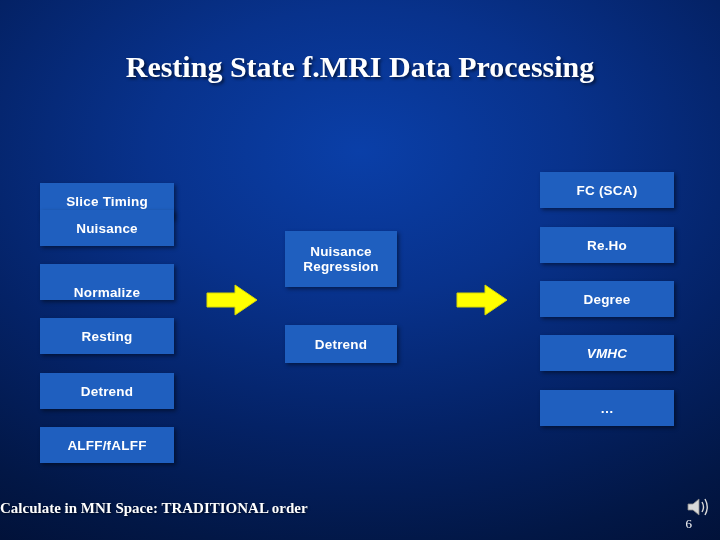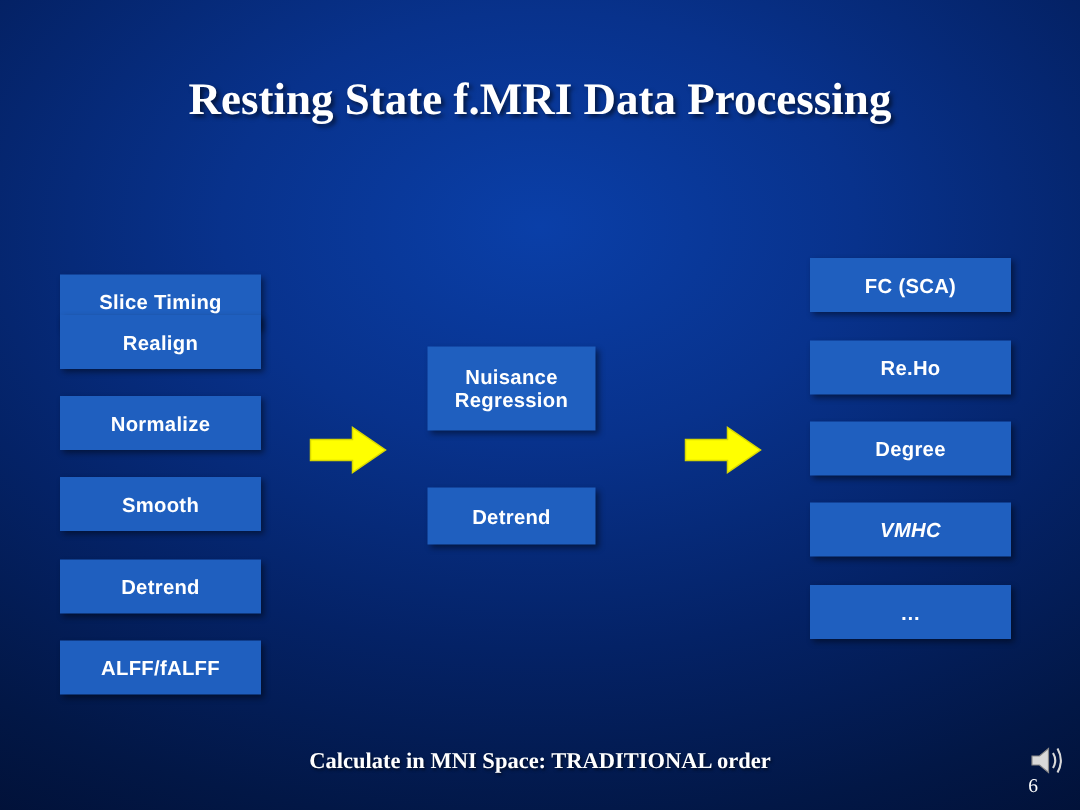--- a/index.html
+++ b/index.html
@@ -53,21 +53,21 @@
   .arrow {
     position: absolute;
     width: 54px;
     height: 34px;
   }
   #footer {
     position: absolute;
     left: 0;
     top: 500px;
     width: 720px;
-    text-align: center;
+    text-align: left;
     color: #ffffff;
     font-family: "Liberation Serif", serif;
     font-weight: bold;
     font-size: 15px;
     text-shadow: 1px 1px 2px rgba(0,0,0,0.5);
   }
   #page-number {
     position: absolute;
     right: 28px;
     bottom: 8px;
@@ -87,27 +87,27 @@
 <body>
 
 <div id="slide">
 
   <div id="title">Resting State f.MRI Data Processing</div>
 
   <div class="box col1" style="top:155px;margin-top:28px;">
     <span>Slice Timing</span>
   </div>
   <div class="box col1" style="top:210px;">
-    <span>Realign</span>
+    <span>Nuisance</span>
   </div>
-  <div class="box col1" style="top:264px;">
+  <div class="box col1" style="top:264px;align-items:flex-end;">
     <span>Normalize</span>
   </div>
   <div class="box col1" style="top:318px;">
-    <span>Smooth</span>
+    <span>Resting</span>
   </div>
   <div class="box col1" style="top:427px;">
     <span>ALFF/fALFF</span>
   </div>
   <div class="box col1" style="top:373px;">
     <span>Detrend</span>
   </div>
 
   <div class="arrow" style="left:205px; top:283px;">
     <svg width="54" height="34" viewBox="0 0 54 34" xmlns="http://www.w3.org/2000/svg">

